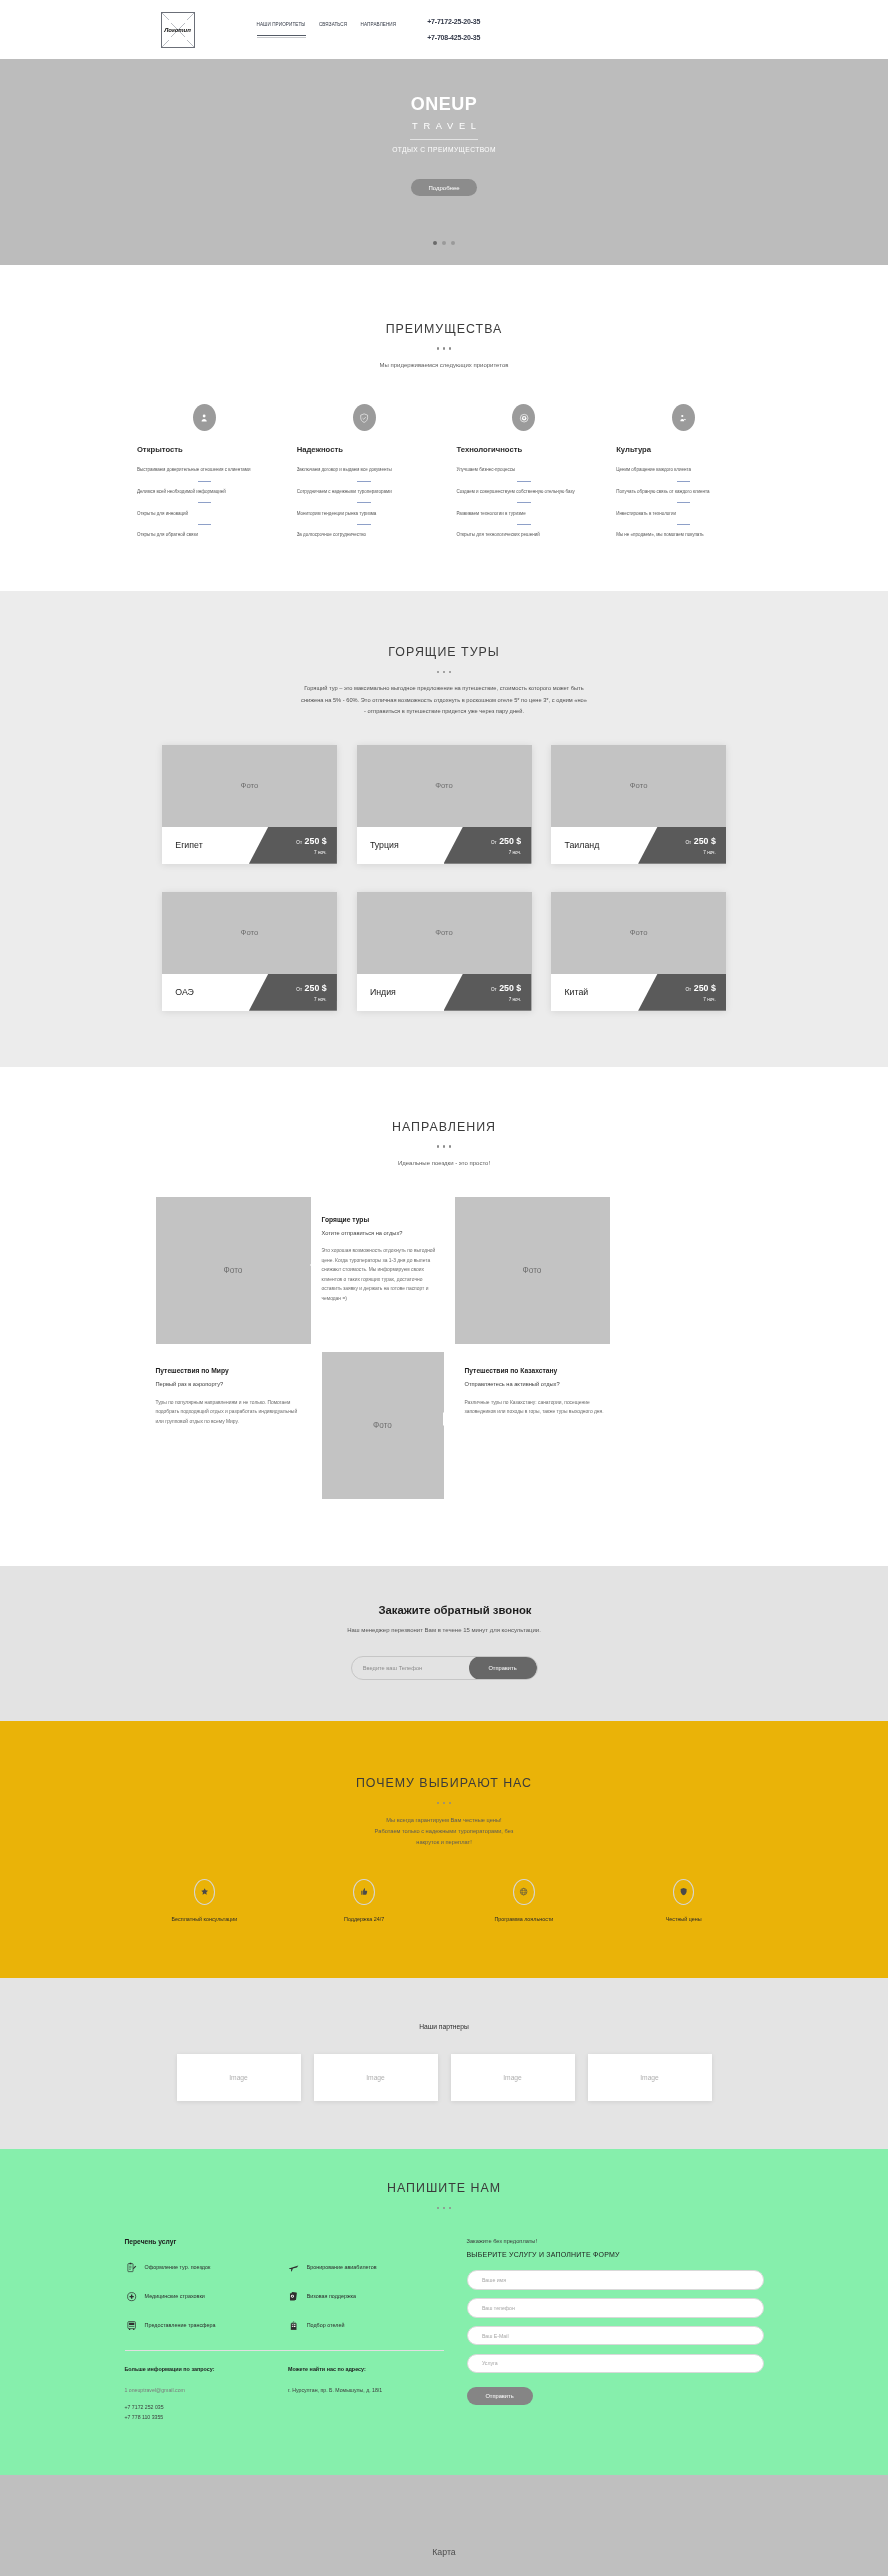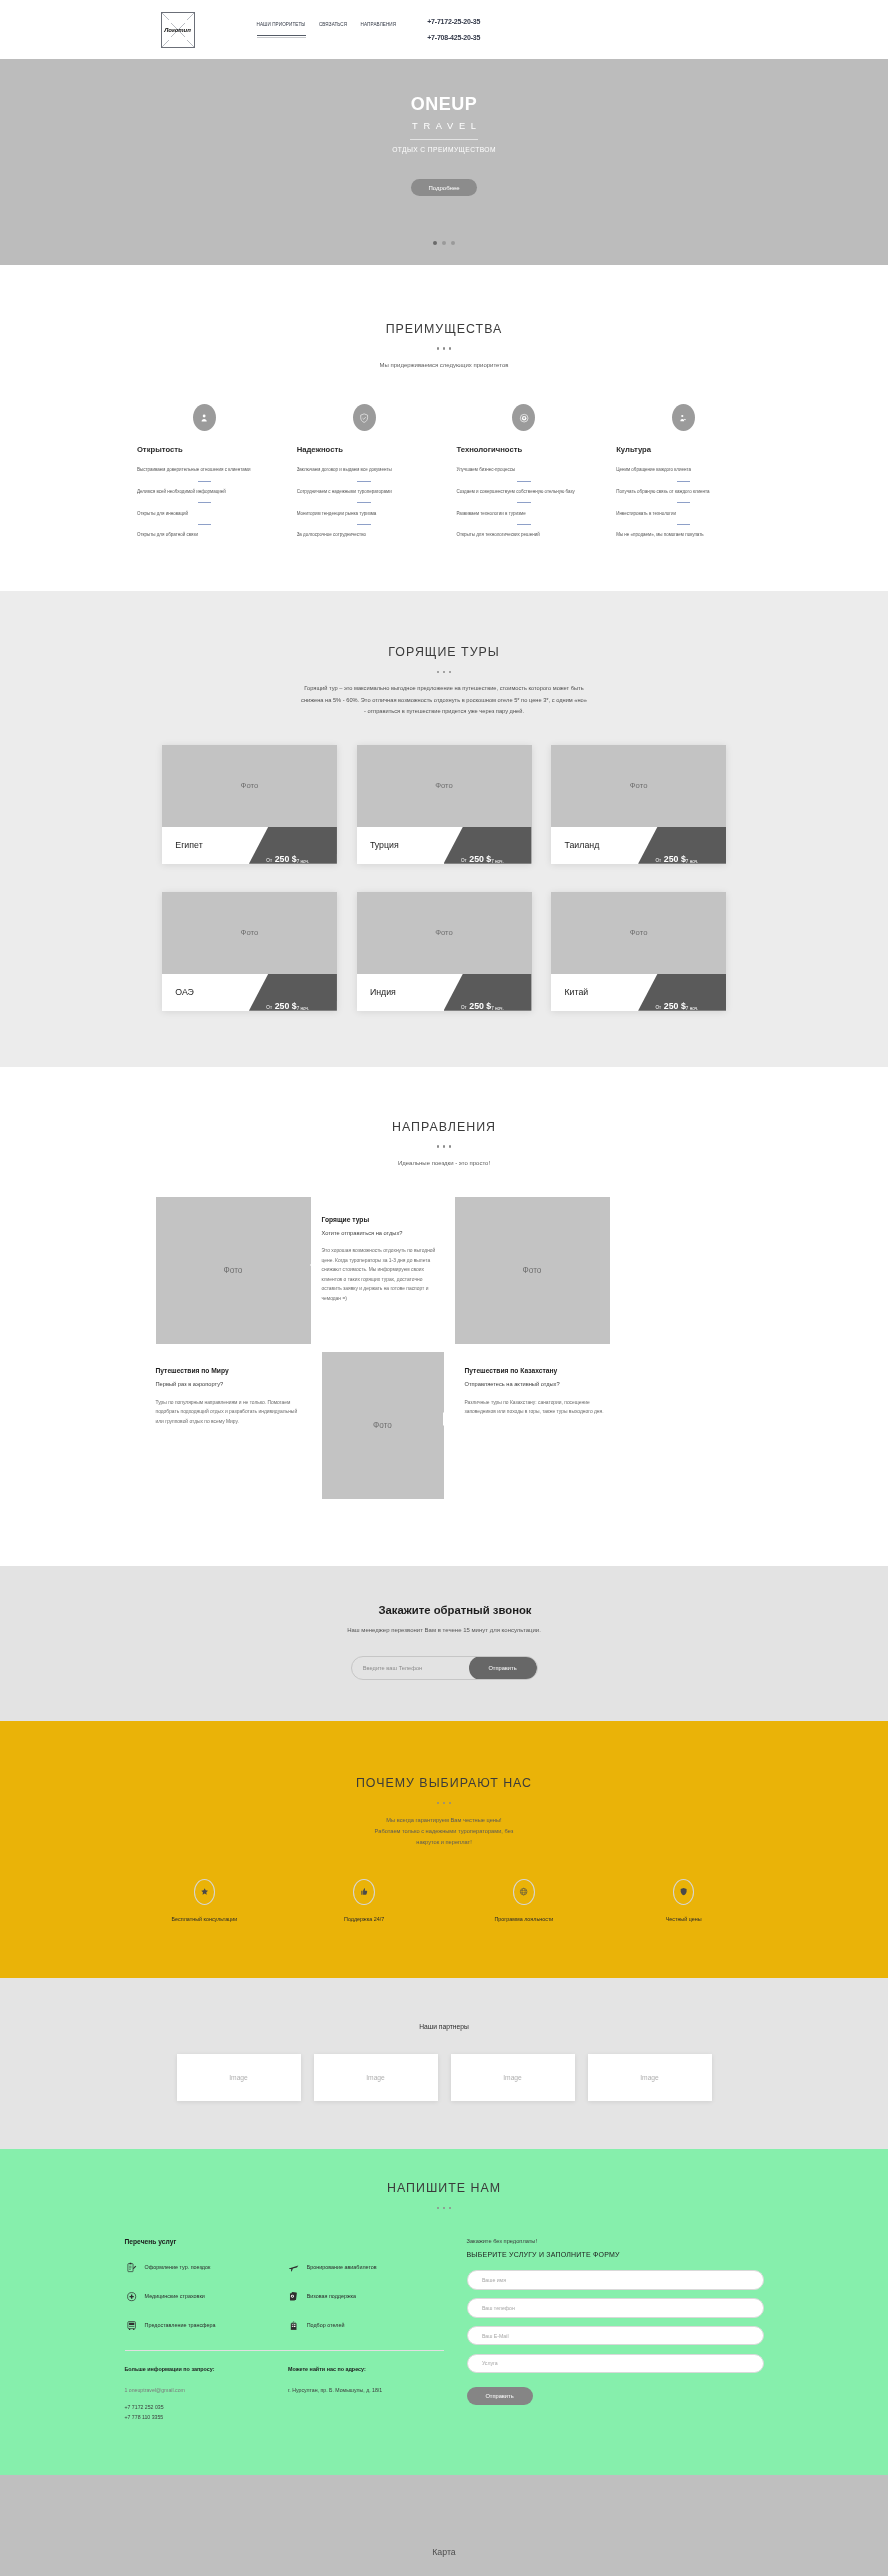--- a/index.html
+++ b/index.html
@@ -167,21 +167,21 @@
     height: 37px; position: relative; display: flex; align-items: center;
     background: #fff; overflow: hidden;
   }
   .card-name {
     font-size: 8.8px; color: #1e1e1e; padding-left: 13.4px;
   }
   .price-tag {
     position: absolute; right: 0; top: 0; bottom: 0; width: 88px;
     background: #5a5a5a; color: #fff;
     clip-path: polygon(22% 0, 100% 0, 100% 100%, 0% 100%);
-    display: flex; flex-direction: row;
+    display: flex; flex-direction: column;
     justify-content: center; align-items: flex-end;
     padding-right: 10.3px;
   }
   .price-row { display: flex; align-items: baseline; gap: 2.6px; }
   .price-from { font-size: 4.6px; }
   .price-val { font-size: 8.8px; font-weight: bold; }
   .price-nights { font-size: 4.6px; margin-top: 3.6px; }
 
   
   .cta {

